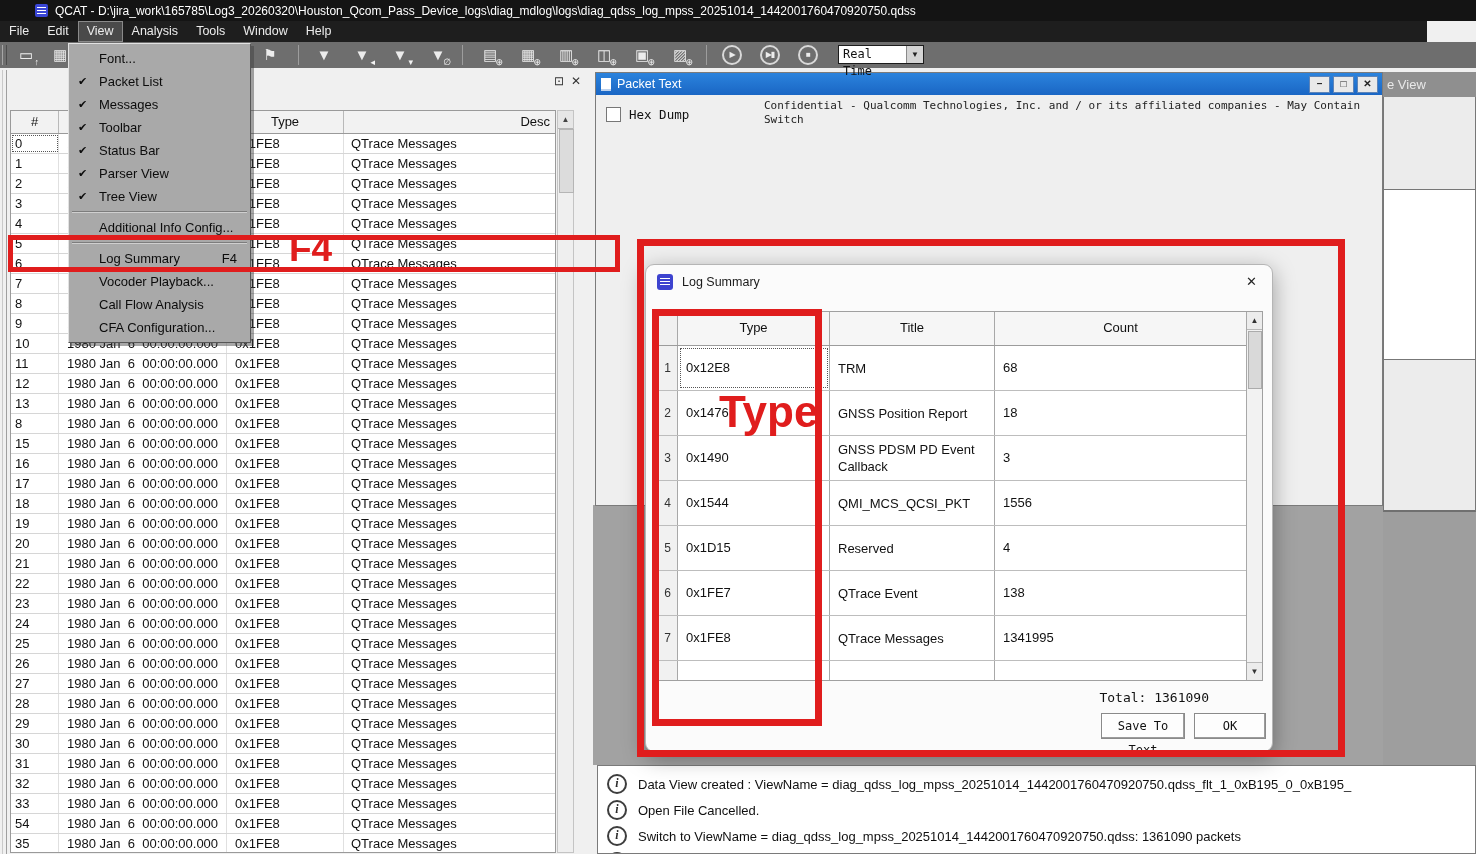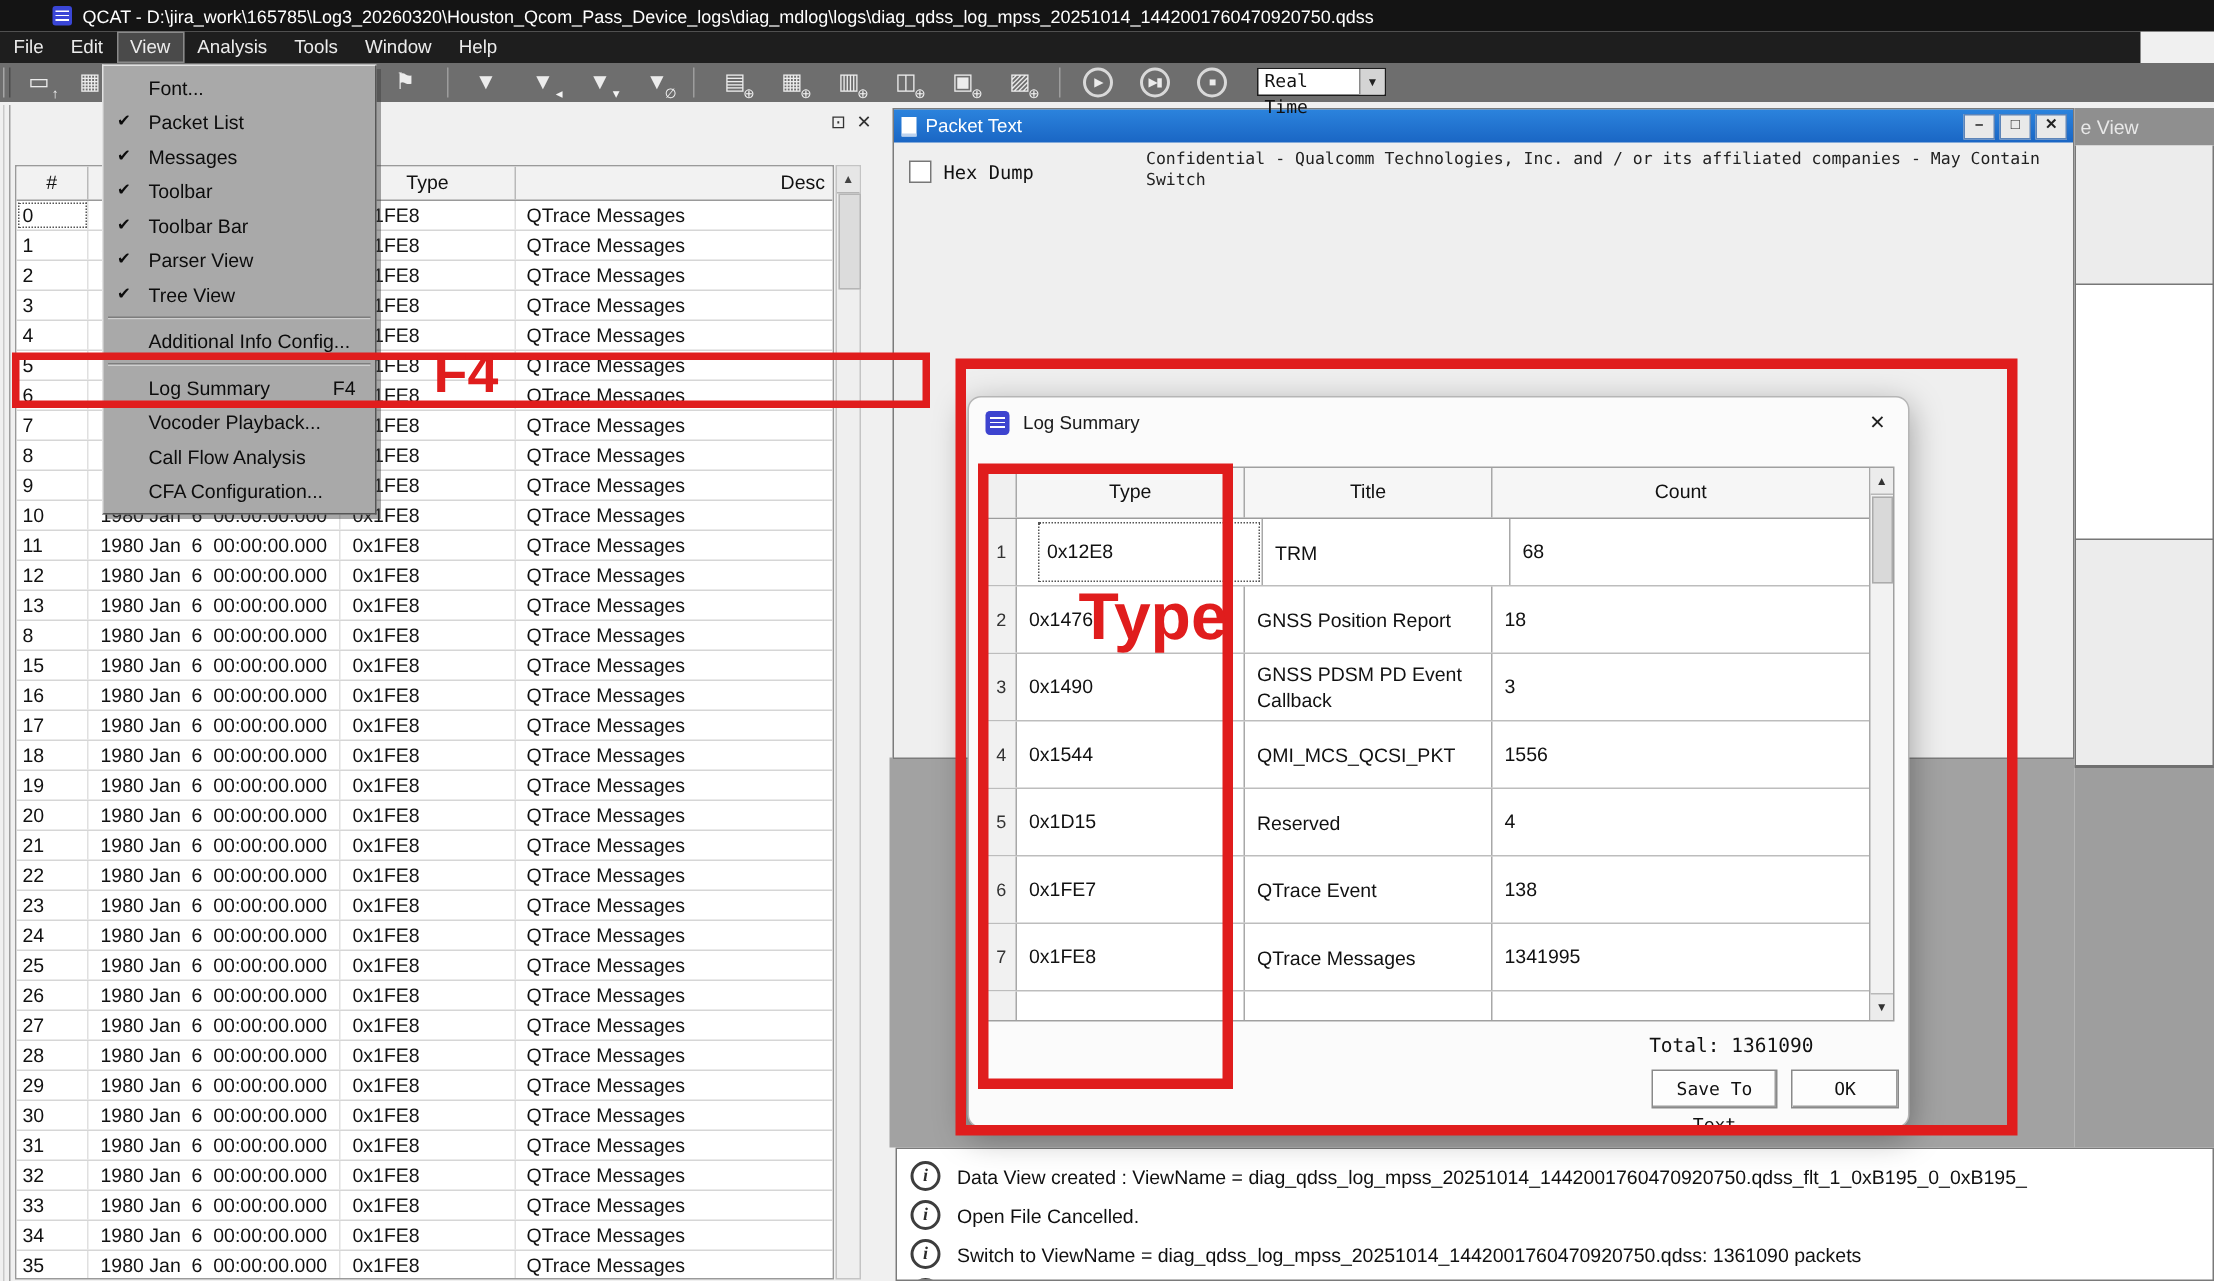--- a/index.html
+++ b/index.html
@@ -117,21 +117,21 @@
   .dhead .dhc{line-height:32px;text-align:center;border-right:1px solid #a8a8a8;box-sizing:border-box;}
   .dh-num{width:20px;background:#f0f0f0;}
   .dh-type{width:152px;}
   .dh-title{width:165px;}
   .dh-count{flex:1;border-right:none !important;}
   .drow{display:flex;height:45px;margin-right:16px;border-bottom:1px solid #bdbdbd;
         font-size:13px;box-sizing:border-box;}
   .dc{border-right:1px solid #a8a8a8;box-sizing:border-box;overflow:hidden;}
   .d-num{width:20px;background:#f1f1f1;text-align:center;line-height:44px;font-size:12px;color:#333;}
   .d-type{width:152px;padding-left:8px;line-height:44px;}
-  .d-type.focus{outline:1px dotted #555;outline-offset:-3px;margin-left:12px;}
+  .d-type.focus{outline:1px dotted #555;outline-offset:-3px;}
   .d-title{width:165px;padding-left:8px;display:flex;align-items:center;line-height:17px;}
   .d-count{flex:1;padding-left:8px;line-height:44px;border-right:none !important;}
   .drow.partial{height:23px;border-bottom:none;}
   .dscroll{position:absolute;right:0;top:0;width:16px;height:368px;background:#f2f2f2;
            border-left:1px solid #a8a8a8;box-sizing:border-box;}
   .dscroll .sup,.dscroll .sdn{position:absolute;left:0;width:15px;height:17px;background:#ececec;
            text-align:center;font-size:8px;line-height:17px;color:#333;}
   .dscroll .sup{top:0;border-bottom:1px solid #b8b8b8;}
   .dscroll .sdn{bottom:0;border-top:1px solid #b8b8b8;}
   .dscroll .thumb{position:absolute;left:1px;top:19px;width:12px;height:56px;background:#d9d9d9;
@@ -445,21 +445,21 @@
           <div class="c c-type">0x1FE8</div>
           <div class="c c-desc">QTrace Messages</div>
         </div>
         <div class="prow">
           <div class="c c-num">33</div>
           <div class="c c-time">1980 Jan  6  00:00:00.000</div>
           <div class="c c-type">0x1FE8</div>
           <div class="c c-desc">QTrace Messages</div>
         </div>
         <div class="prow">
-          <div class="c c-num">34</div>
+          <div class="c c-num">54</div>
           <div class="c c-time">1980 Jan  6  00:00:00.000</div>
           <div class="c c-type">0x1FE8</div>
           <div class="c c-desc">QTrace Messages</div>
         </div>
         <div class="prow">
           <div class="c c-num">35</div>
           <div class="c c-time">1980 Jan  6  00:00:00.000</div>
           <div class="c c-type">0x1FE8</div>
           <div class="c c-desc">QTrace Messages</div>
         </div>
@@ -469,21 +469,21 @@
     <div class="sup">▲</div>
     <div class="thumb"></div>
   </div>
 </div>
 
 <div class="vmenu">
     <div class="vmi"><span class="chk"></span><span class="lbl">Font...</span></div>
     <div class="vmi"><span class="chk">✔</span><span class="lbl">Packet List</span></div>
     <div class="vmi"><span class="chk">✔</span><span class="lbl">Messages</span></div>
     <div class="vmi"><span class="chk">✔</span><span class="lbl">Toolbar</span></div>
-    <div class="vmi"><span class="chk">✔</span><span class="lbl">Toolbar Bar</span></div>
+    <div class="vmi"><span class="chk">✔</span><span class="lbl">Status Bar</span></div>
     <div class="vmi"><span class="chk">✔</span><span class="lbl">Parser View</span></div>
     <div class="vmi"><span class="chk">✔</span><span class="lbl">Tree View</span></div>
     <div class="vsep"></div>
     <div class="vmi"><span class="chk"></span><span class="lbl">Additional Info Config...</span></div>
     <div class="vsep"></div>
     <div class="vmi"><span class="chk"></span><span class="lbl">Log Summary</span><span class="sc">F4</span></div>
     <div class="vmi"><span class="chk"></span><span class="lbl">Vocoder Playback...</span></div>
     <div class="vmi"><span class="chk"></span><span class="lbl">Call Flow Analysis</span></div>
     <div class="vmi"><span class="chk"></span><span class="lbl">CFA Configuration...</span></div>
   </div>

